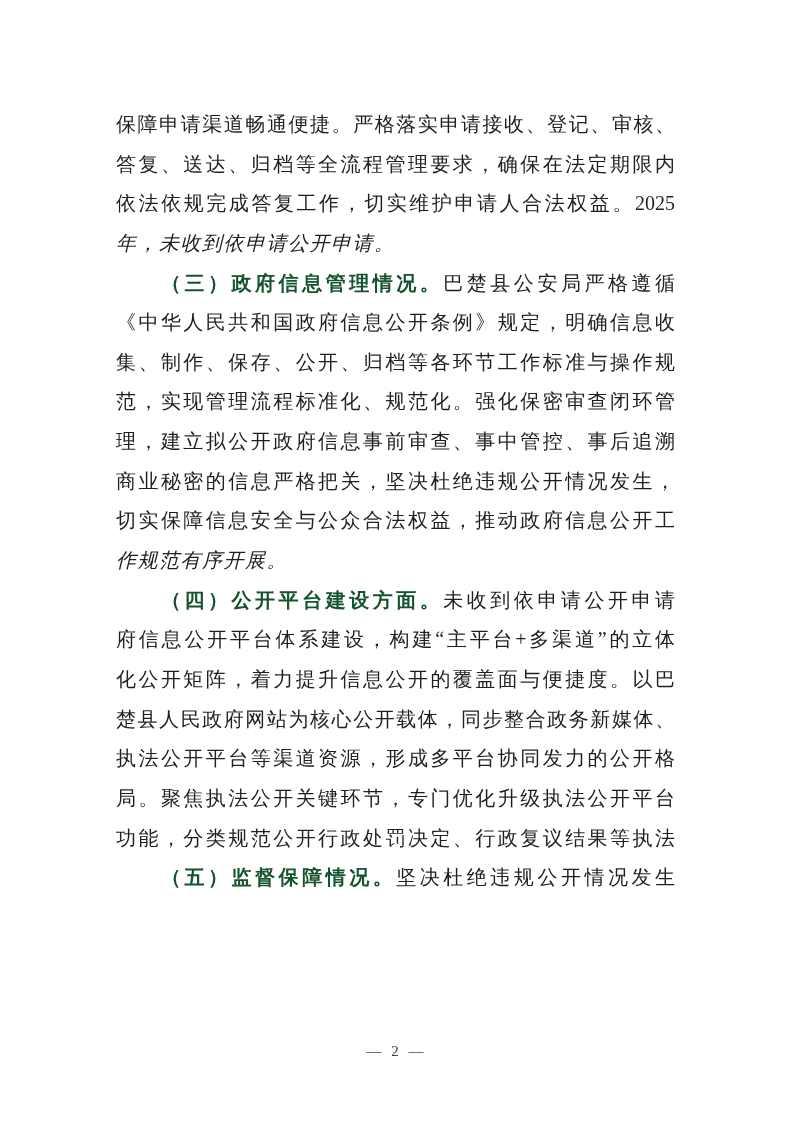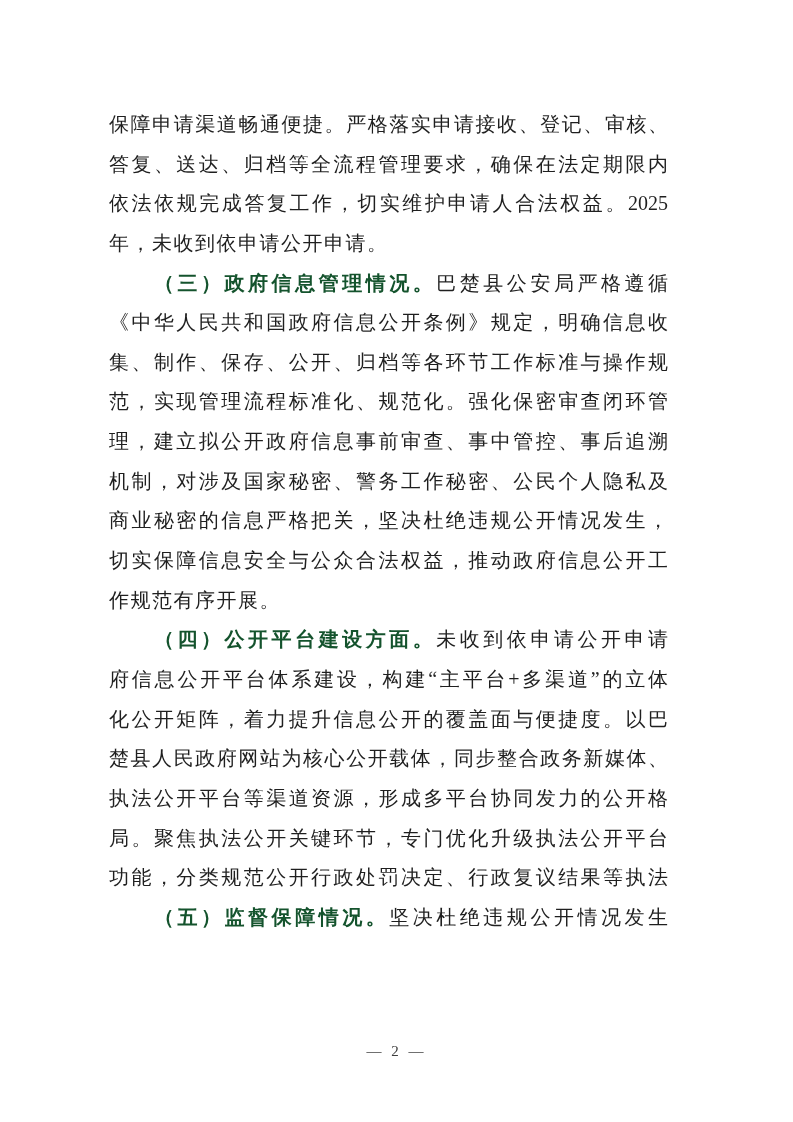--- a/index.html
+++ b/index.html
@@ -10,39 +10,40 @@
   .page {
     position: relative;
     width: 793px;
     height: 1122px;
     background: #ffffff;
     overflow: hidden;
     font-family: "Liberation Serif", "DejaVu Serif", serif;
   }
   .text-block {
     position: absolute;
-    left: 109px;
+    left: 116px;
     top: 105px;
     width: 559px;
   }
   .line {
     height: 39.65px;
     line-height: 39.65px;
     font-size: 20px;
     color: #1f1f1f;
     text-align: justify;
     text-align-last: justify;
     text-justify: inter-character;
     white-space: nowrap;
     overflow: visible;
   }
   .line.no-justify {
     text-align: left;
     text-align-last: left;
     letter-spacing: 1.5px;
+    font-style: italic;
   }
   .line.indent {
     padding-left: 45px;
     width: 514px;
   }
   .seg {
     font-weight: normal;
   }
   .seg.bold {
     font-weight: bold;
@@ -69,21 +70,20 @@
   <div class="text-block">
       <div class="line"><span class="seg">保障申请渠道畅通便捷。严格落实申请接收、登记、审核、</span></div>
       <div class="line"><span class="seg">答复、送达、归档等全流程管理要求，确保在法定期限内</span></div>
       <div class="line"><span class="seg">依法依规完成答复工作，切实维护申请人合法权益。2025</span></div>
       <div class="line no-justify"><span class="seg">年，未收到依申请公开申请。</span></div>
       <div class="line indent"><span class="seg bold">（三）政府信息管理情况。</span><span class="seg">巴楚县公安局严格遵循</span></div>
       <div class="line"><span class="seg">《中华人民共和国政府信息公开条例》规定，明确信息收</span></div>
       <div class="line"><span class="seg">集、制作、保存、公开、归档等各环节工作标准与操作规</span></div>
       <div class="line"><span class="seg">范，实现管理流程标准化、规范化。强化保密审查闭环管</span></div>
       <div class="line"><span class="seg">理，建立拟公开政府信息事前审查、事中管控、事后追溯</span></div>
-      <div class="line"><span class="seg">机制，对涉及国家秘密、警务工作秘密、公民个人隐私及</span></div>
       <div class="line"><span class="seg">商业秘密的信息严格把关，坚决杜绝违规公开情况发生，</span></div>
       <div class="line"><span class="seg">切实保障信息安全与公众合法权益，推动政府信息公开工</span></div>
       <div class="line no-justify"><span class="seg">作规范有序开展。</span></div>
       <div class="line indent"><span class="seg bold">（四）公开平台建设方面。</span><span class="seg">未收到依申请公开申请</span></div>
       <div class="line"><span class="seg">府信息公开平台体系建设，构建“主平台+多渠道”的立体</span></div>
       <div class="line"><span class="seg">化公开矩阵，着力提升信息公开的覆盖面与便捷度。以巴</span></div>
       <div class="line"><span class="seg">楚县人民政府网站为核心公开载体，同步整合政务新媒体、</span></div>
       <div class="line"><span class="seg">执法公开平台等渠道资源，形成多平台协同发力的公开格</span></div>
       <div class="line"><span class="seg">局。聚焦执法公开关键环节，专门优化升级执法公开平台</span></div>
       <div class="line"><span class="seg">功能，分类规范公开行政处罚决定、行政复议结果等执法</span></div>

